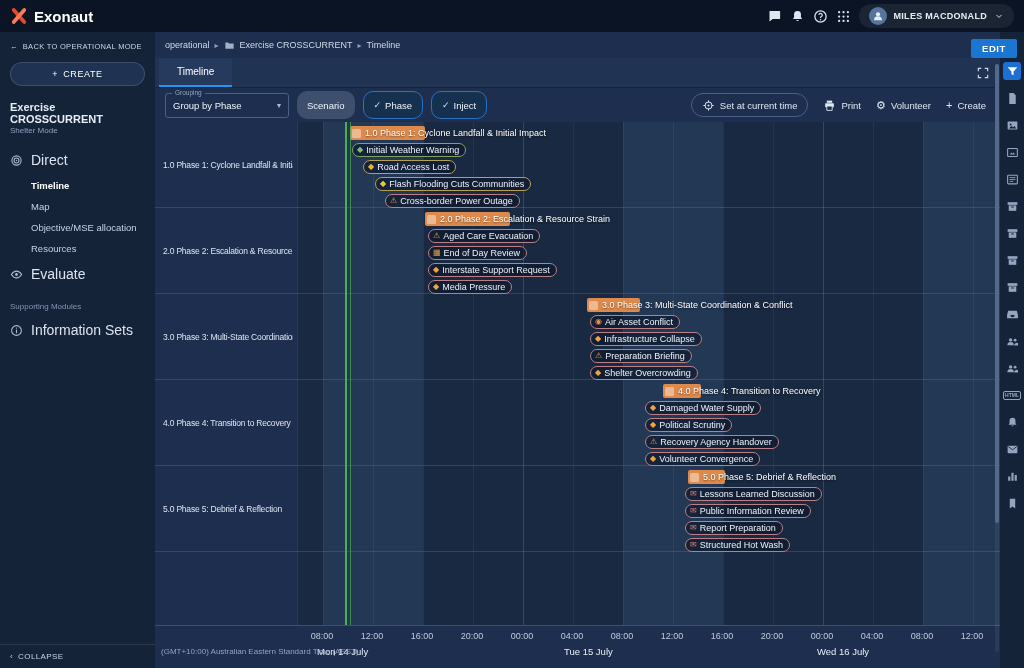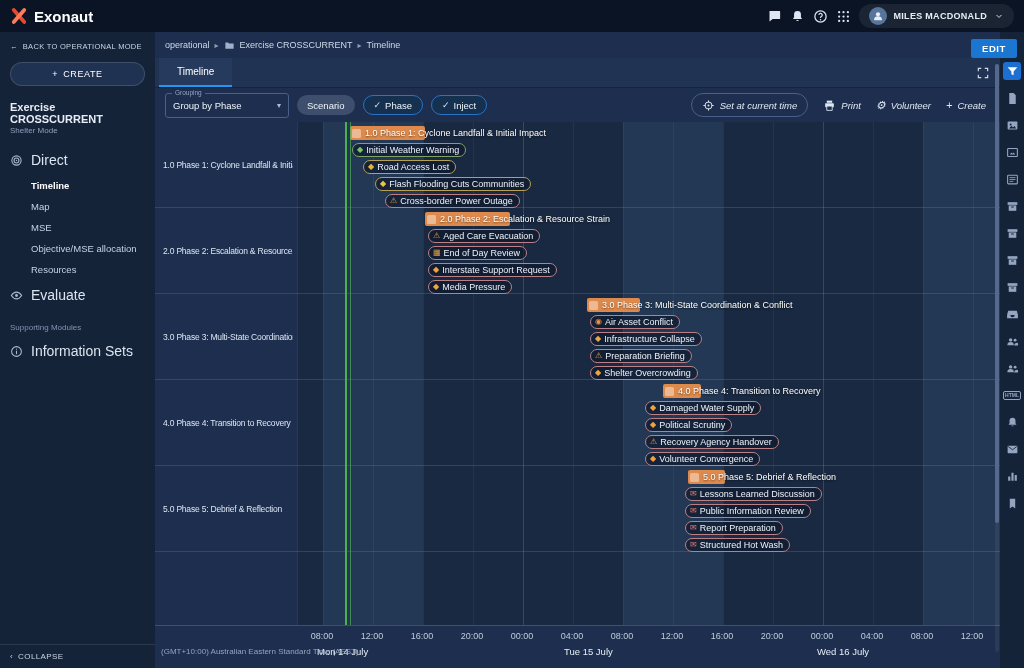--- a/index.html
+++ b/index.html
@@ -52,24 +52,24 @@
   .edit-btn{position:absolute;top:39px;right:7px;z-index:40;background:#1b76d2;color:#fff;font-size:9.5px;font-weight:bold;letter-spacing:.6px;padding:4px 11px;border-radius:2px;cursor:pointer;}
 
   .tabrow{height:30px;background:#203353;border-bottom:1px solid rgba(0,0,0,.3);display:flex;align-items:stretch;position:relative;}
   .tab{margin-left:4px;padding:0 18px;display:flex;align-items:center;font-size:10px;color:#fff;background:#263a5e;border-bottom:2px solid #2196f3;cursor:pointer;}
   .fs-btn{position:absolute;right:10px;top:8px;width:14px;height:14px;color:#cfd9e8;cursor:pointer;}
 
   .toolbar{height:34px;display:flex;align-items:center;padding:0 10px;gap:8px;}
   .grouping{position:relative;width:124px;height:25px;border:1px solid #49608a;border-radius:3px;display:flex;align-items:center;justify-content:space-between;padding:0 7px;font-size:9.5px;color:#eef3fa;background:#1d2e4e;cursor:pointer;}
   .grouping-label{position:absolute;top:-5px;left:6px;font-size:6.5px;color:#93a5c0;background:#1d2e4e;padding:0 3px;}
   .grouping .caret{color:#aebdd3;font-size:8px;}
-  .tchip{height:20px;border-radius:10px;background:#3e4f6d;display:inline-flex;align-items:center;gap:4px;padding:0 10px;font-size:9.5px;color:#eef3fa;cursor:pointer;white-space:nowrap;}
+  .tchip{height:28px;border-radius:10px;background:#3e4f6d;display:inline-flex;align-items:center;gap:4px;padding:0 10px;font-size:9.5px;color:#eef3fa;cursor:pointer;white-space:nowrap;}
   .tchip.checked{background:#16304f;border:1px solid #2b72c4;}
   .ck{font-size:9px;color:#cfe2f7;}
-  .toolbar-right{margin-left:auto;display:flex;align-items:center;gap:15px;font-size:9.5px;color:#dfe7f3;padding-right:4px;font-style:italic;}
+  .toolbar-right{margin-left:auto;display:flex;align-items:center;gap:15px;font-size:9.5px;color:#dfe7f3;padding-right:4px;}
   .tact{display:inline-flex;align-items:center;gap:5px;cursor:pointer;white-space:nowrap;}
   .tact .svgi{width:13px;height:13px;}
   .tact.outlined{border:1px solid #49608a;border-radius:13px;height:24px;padding:0 10px;}
   .uni{font-size:11px;line-height:1;}
 
   
   .gantt{position:absolute;left:0;right:0;top:90px;bottom:0;}
   .plotbg{position:absolute;left:142px;top:0;width:703px;height:503px;background:#192941;border-left:1px solid rgba(255,255,255,.08);overflow:hidden;}
   .band{position:absolute;top:0;bottom:0;background:#223854;}
   .gridline{position:absolute;top:0;bottom:0;width:1px;background:rgba(255,255,255,.055);}
@@ -173,21 +173,20 @@
             <circle cx="12" cy="12" r="8.5" fill="none" stroke="currentColor" stroke-width="2"></circle>
             <circle cx="12" cy="12" r="4.5" fill="none" stroke="currentColor" stroke-width="2"></circle>
             <circle cx="12" cy="12" r="1.4"></circle>
           </svg>
         </span>
       <span>Direct</span>
     </div>
     <div>
         <div class="side-sub active">Timeline</div>
         <div class="side-sub">Map</div>
-        <div class="side-sub">MSE</div>
         <div class="side-sub">Objective/MSE allocation</div>
         <div class="side-sub">Resources</div>
       </div>
     <div class="nav-item">
       <span class="svgi">
           <svg viewBox="0 0 24 24" fill="currentColor">
             <path d="M2.5 12S6.5 5.8 12 5.8 21.5 12 21.5 12 17.5 18.2 12 18.2 2.5 12 2.5 12z" fill="none" stroke="currentColor" stroke-width="2"></path>
             <circle cx="12" cy="12" r="2.6"></circle>
           </svg>
         </span>

